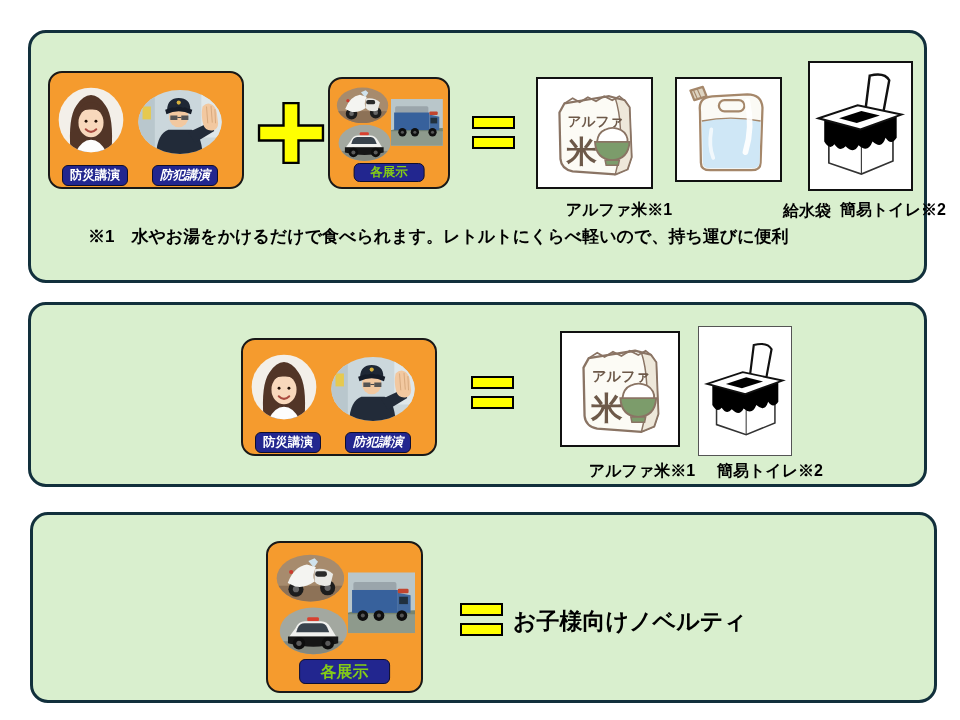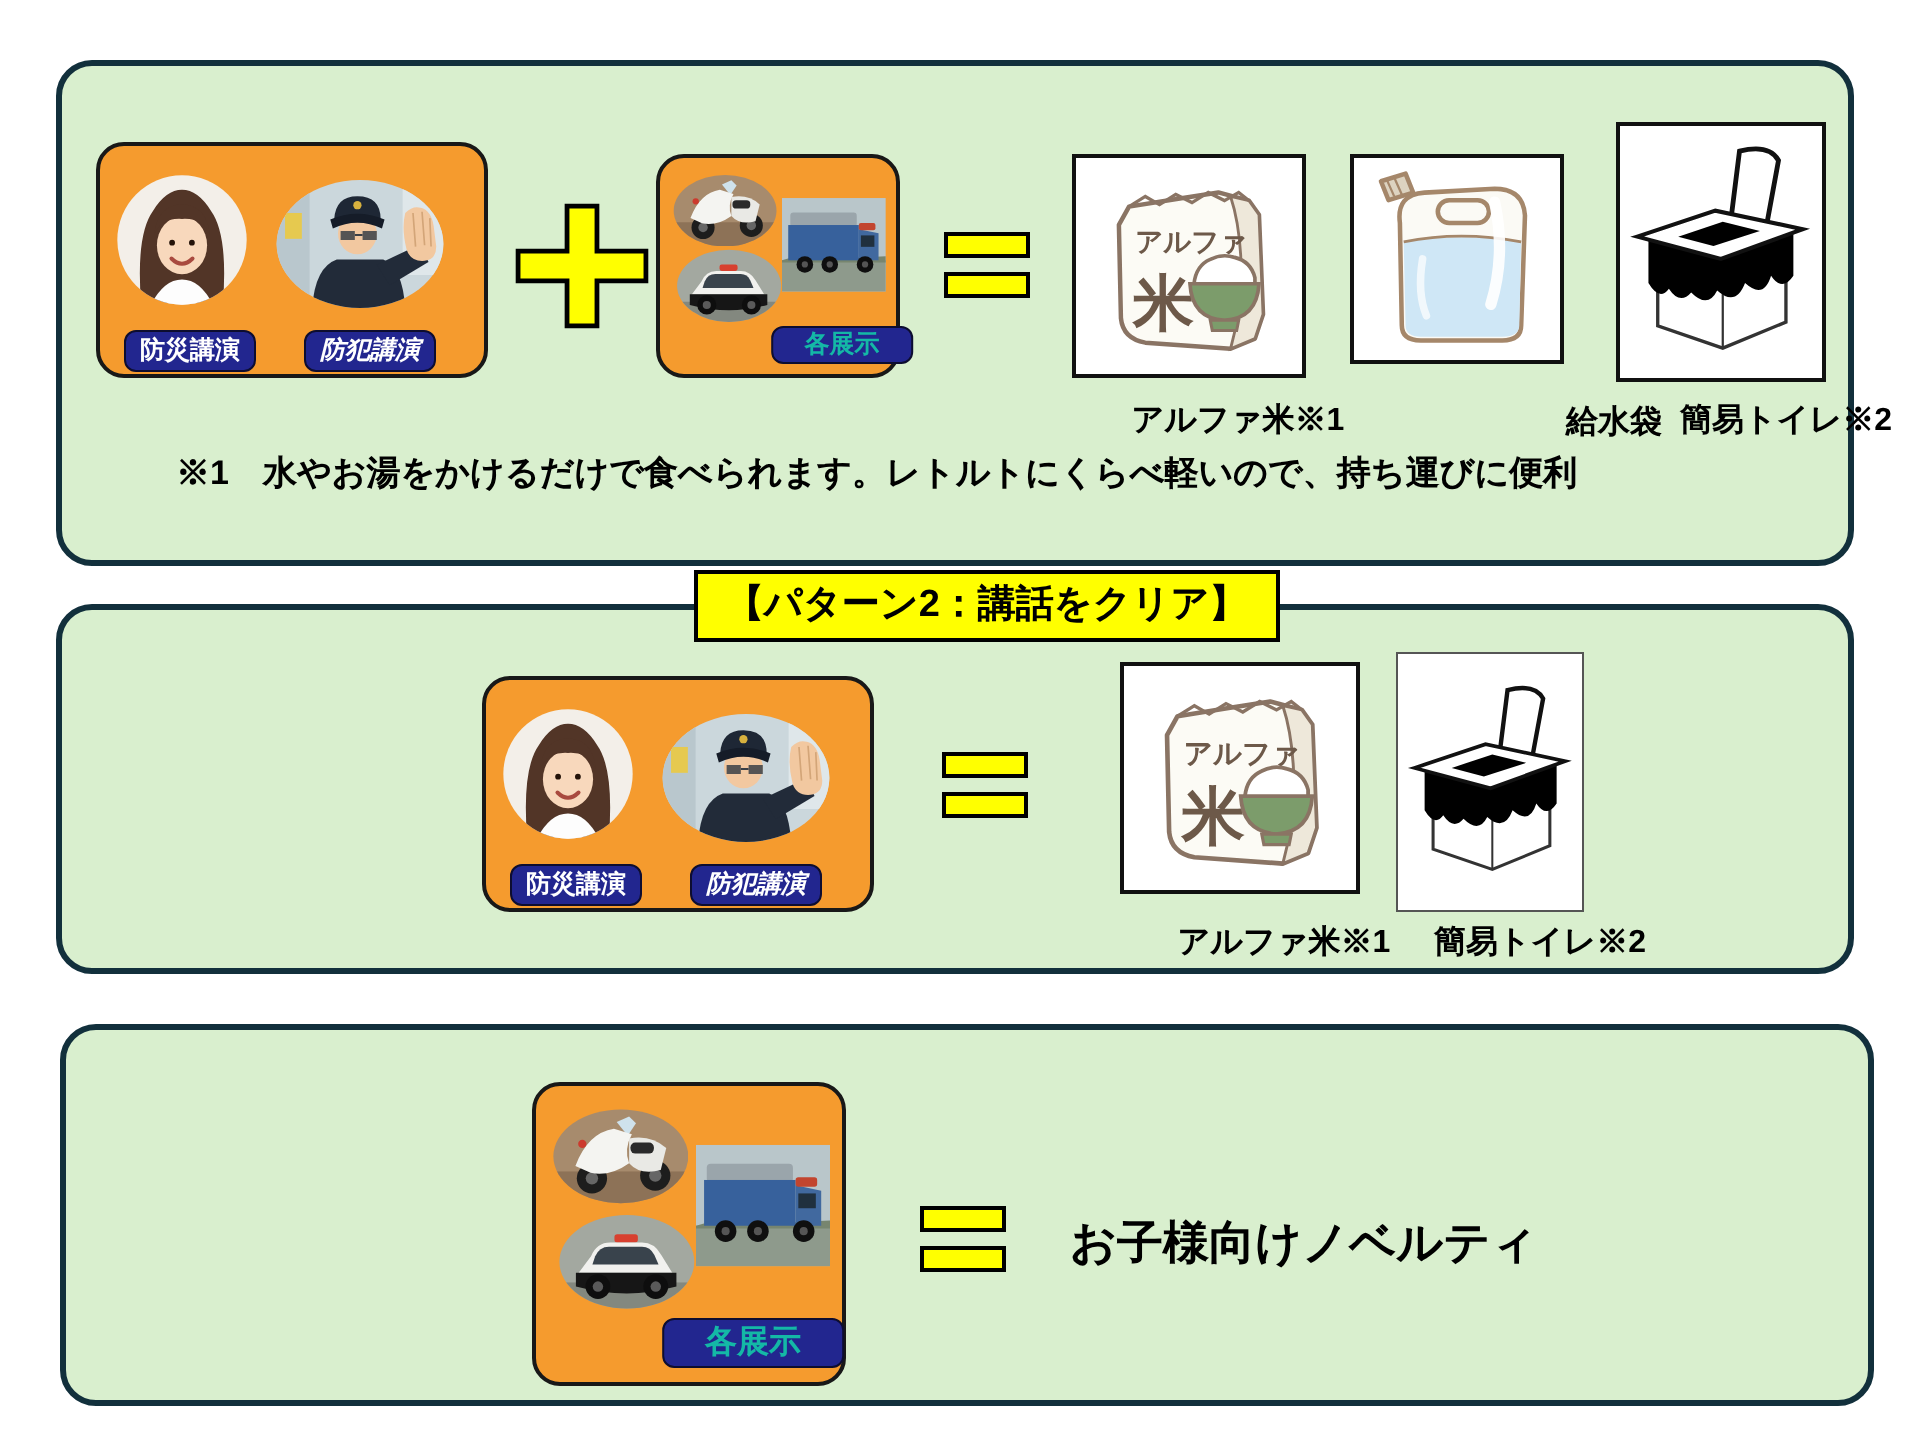--- a/index.html
+++ b/index.html
@@ -26,22 +26,22 @@
     border-radius:6px; font-size:12.5px; font-weight:bold; text-align:center; line-height:18px; height:21px; }
   .tag-left  { left:12px;  top:92px; width:66px; }
   .tag-right { left:102px; top:92px; width:66px;font-style:italic; }
 
   .exhibit-card { position:absolute; background:#f59b2e; border:2px solid #181818; border-radius:14px; }
   .exhibit-card .veh { position:absolute; }
   .veh-moto  { left:5%;  top:7%;  width:45%; height:34%; }
   .veh-truck { left:52%; top:17%; width:44%; height:47%; }
   .veh-car   { left:7%;  top:42%; width:45%; height:35%; }
   .exhibit-tag { position:absolute; left:50%; transform:translateX(-50%); bottom:5%;
-    width:60%; background:#22268f; color:#14b8a6; border:1.5px solid #0d0d30; border-radius:6px;
-    font-weight:bold; text-align:center;margin-left:32px; }
+    width:60%; background:#22268f; color:#84cc16; border:1.5px solid #0d0d30; border-radius:6px;
+    font-weight:bold; text-align:center; }
   .exhibit-card.small .exhibit-tag { font-size:12.5px; line-height:17px; }
   .exhibit-card.big   .exhibit-tag { font-size:16px;  line-height:23px; }
 
   .plus-sign { position:absolute; }
   .equals-sign { position:absolute; display:flex; flex-direction:column; gap:7px; }
   .equals-sign .bar { width:43px; height:13px; background:#ffff00; border:2px solid #000; }
 
   .item-frame { position:absolute; background:#ffffff; border:2px solid #111;
     display:flex; align-items:center; justify-content:center; }
   .item-frame svg { width:92%; height:94%; }
@@ -240,21 +240,20 @@
         </svg>
     </div>
 
     <div class="item-label" style="left:566px; top:167px;">アルファ米※1</div>
     <div class="item-label" style="left:754px; top:168px;">給水袋</div>
     <div class="item-label" style="left:840px; top:167px;">簡易トイレ※2</div>
 
     <div class="note" style="left:57px; top:192px;">※1　水やお湯をかけるだけで食べられます。レトルトにくらべ軽いので、持ち運びに便利</div>
   </div>
 
-  <div class="title-box" id="title2">【パターン2：講話をクリア】</div>
   <div class="panel" id="panel2">
 
     <div class="lecture-card" style="left:210px; top:33px;">
       <svg class="photo ph-woman">
           <use href="#sym-woman"></use>
         </svg>
       <svg class="photo ph-officer">
           <use href="#sym-officer"></use>
         </svg>
       <div class="tag tag-left">防災講演</div>
@@ -294,16 +293,16 @@
           <use href="#sym-car"></use>
         </svg>
       <div class="exhibit-tag">各展示</div>
     </div>
 
     <div class="equals-sign" style="left:427px; top:88px;">
       <div class="bar"></div>
         <div class="bar"></div>
     </div>
 
-    <div class="result-text" style="left:502px; top:91px;">お子様向けノベルティ</div>
+    <div class="result-text" style="left:480px; top:91px;">お子様向けノベルティ</div>
   </div>
 
 </div>
 
 </body></html>

